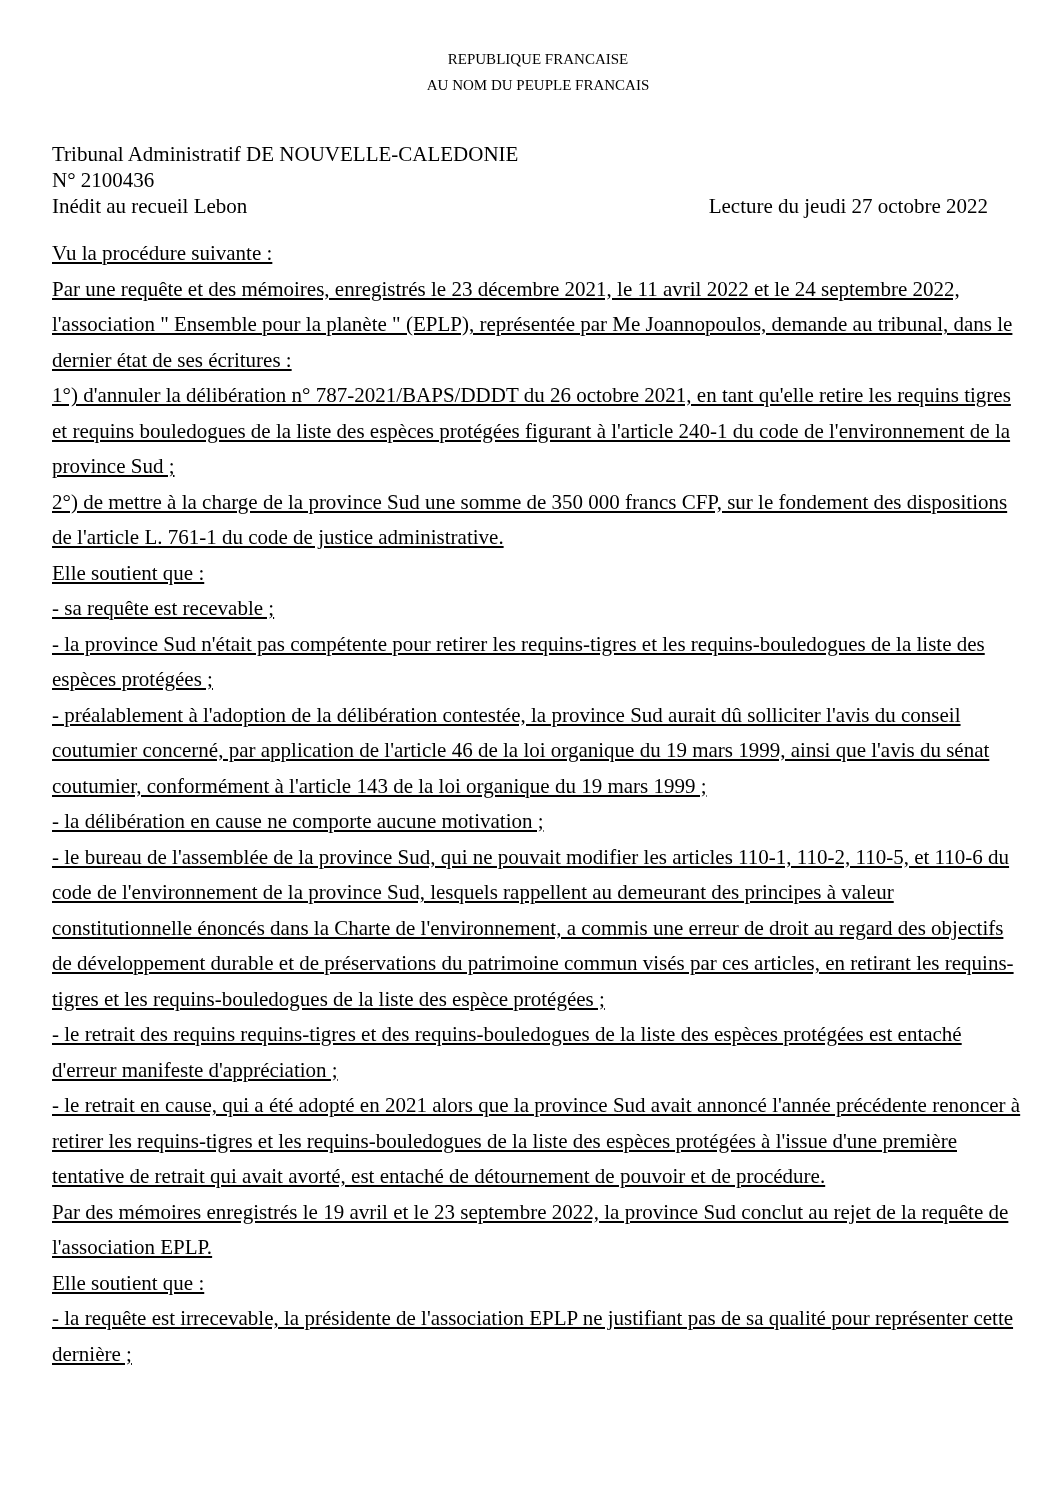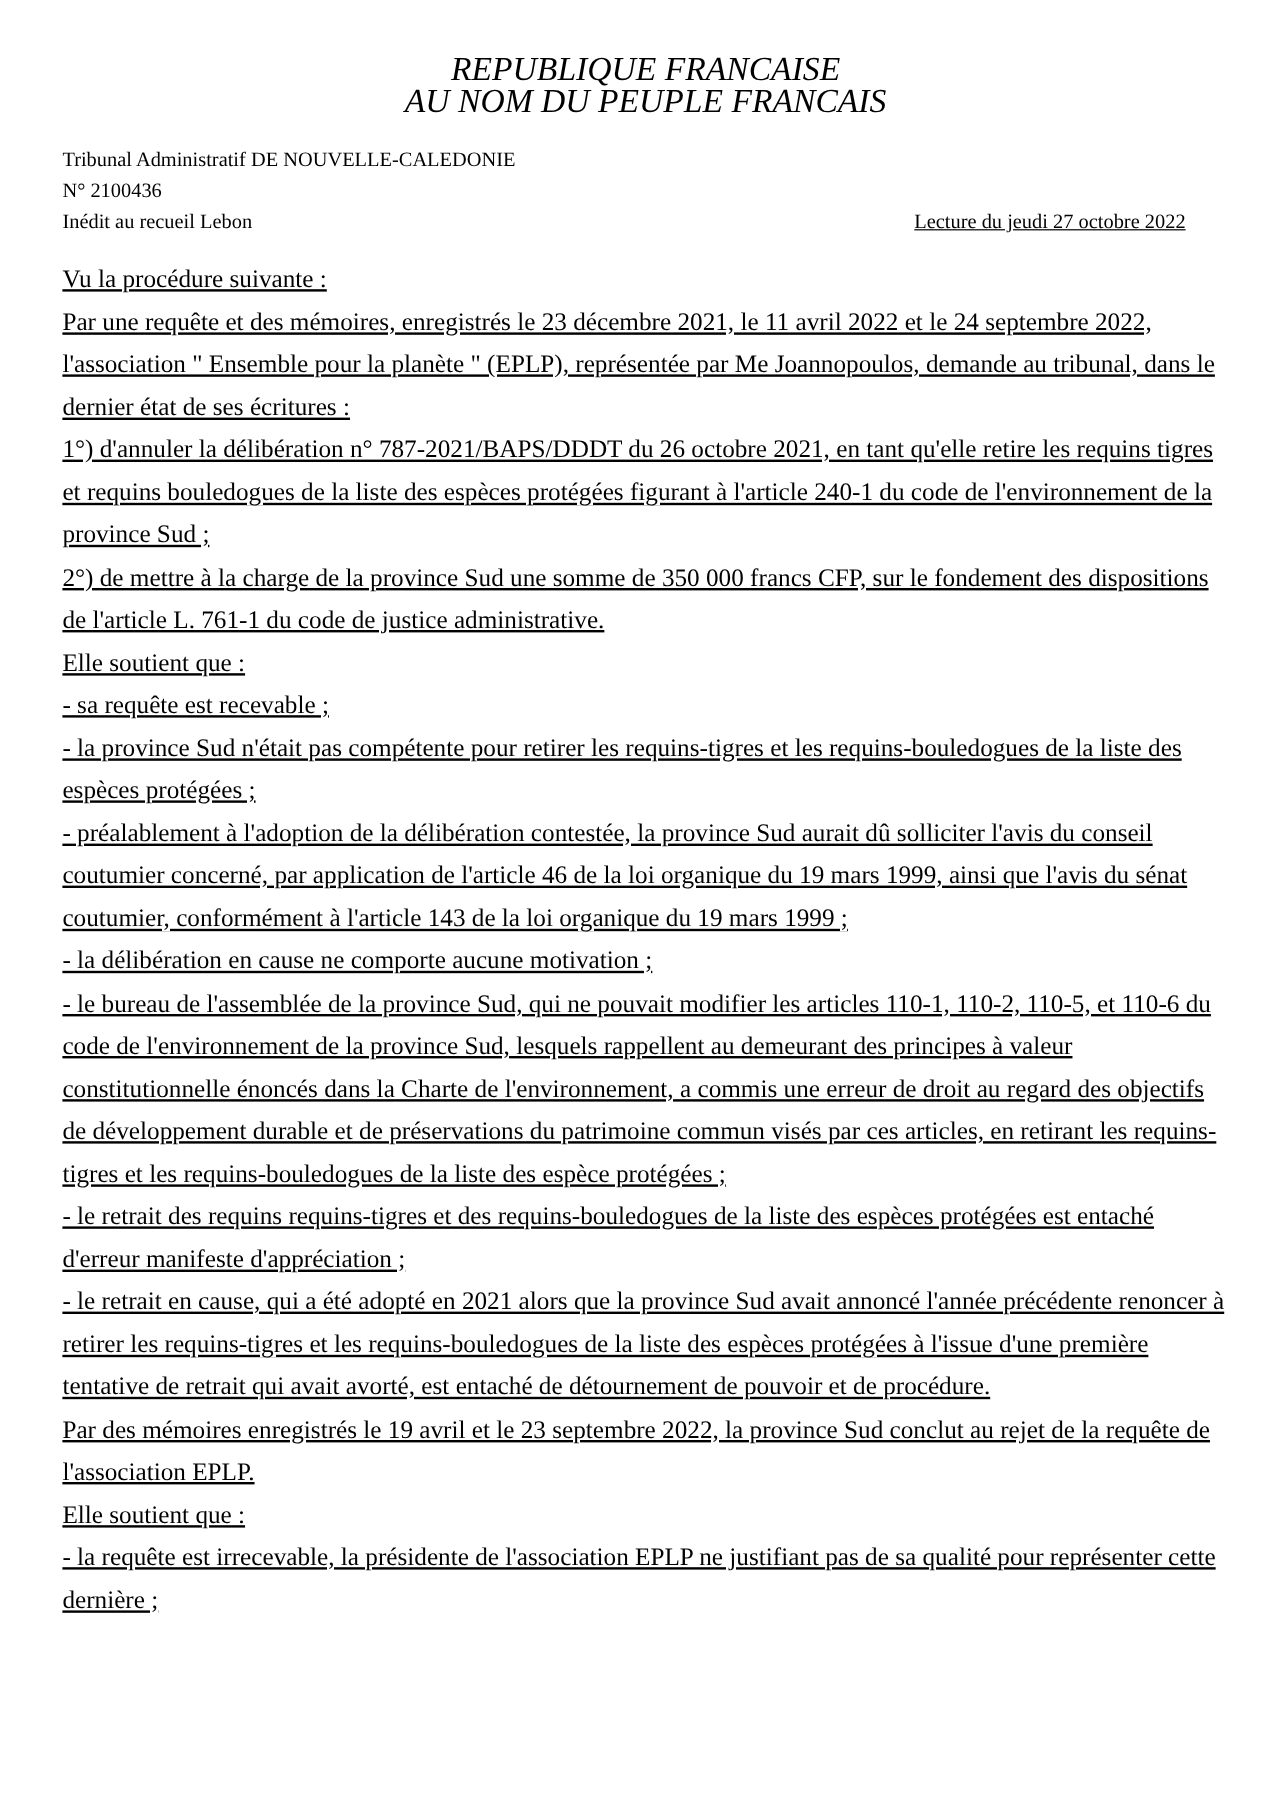--- a/index.html
+++ b/index.html
@@ -16,38 +16,36 @@
   }
   .page {
     box-sizing: border-box;
     width: 1058px;
     height: 1497px;
     padding: 46px 34px 0 52px;
     background: #ffffff;
   }
   .title-block {
     text-align: center;
-    font-size: 28px;
+    font-size: 15px;
     line-height: 26px;
-    font-style: italic;
   }
   .meta-block {
-    margin-top: 22px;
-    font-size: 17px;
+    margin-top: 43px;
+    font-size: 21px;
     line-height: 26px;
   }
   .meta-row {
     display: flex;
     justify-content: space-between;
     align-items: center;
   }
   .reading-date {
     margin-right: 36px;
     white-space: nowrap;
-    text-decoration: underline;
   }
   .body-block {
     margin-top: 17px;
     font-size: 21px;
     line-height: 35.5px;
     text-decoration: underline;
   }
   .body-block p {
     margin: 0;
     padding: 0;

